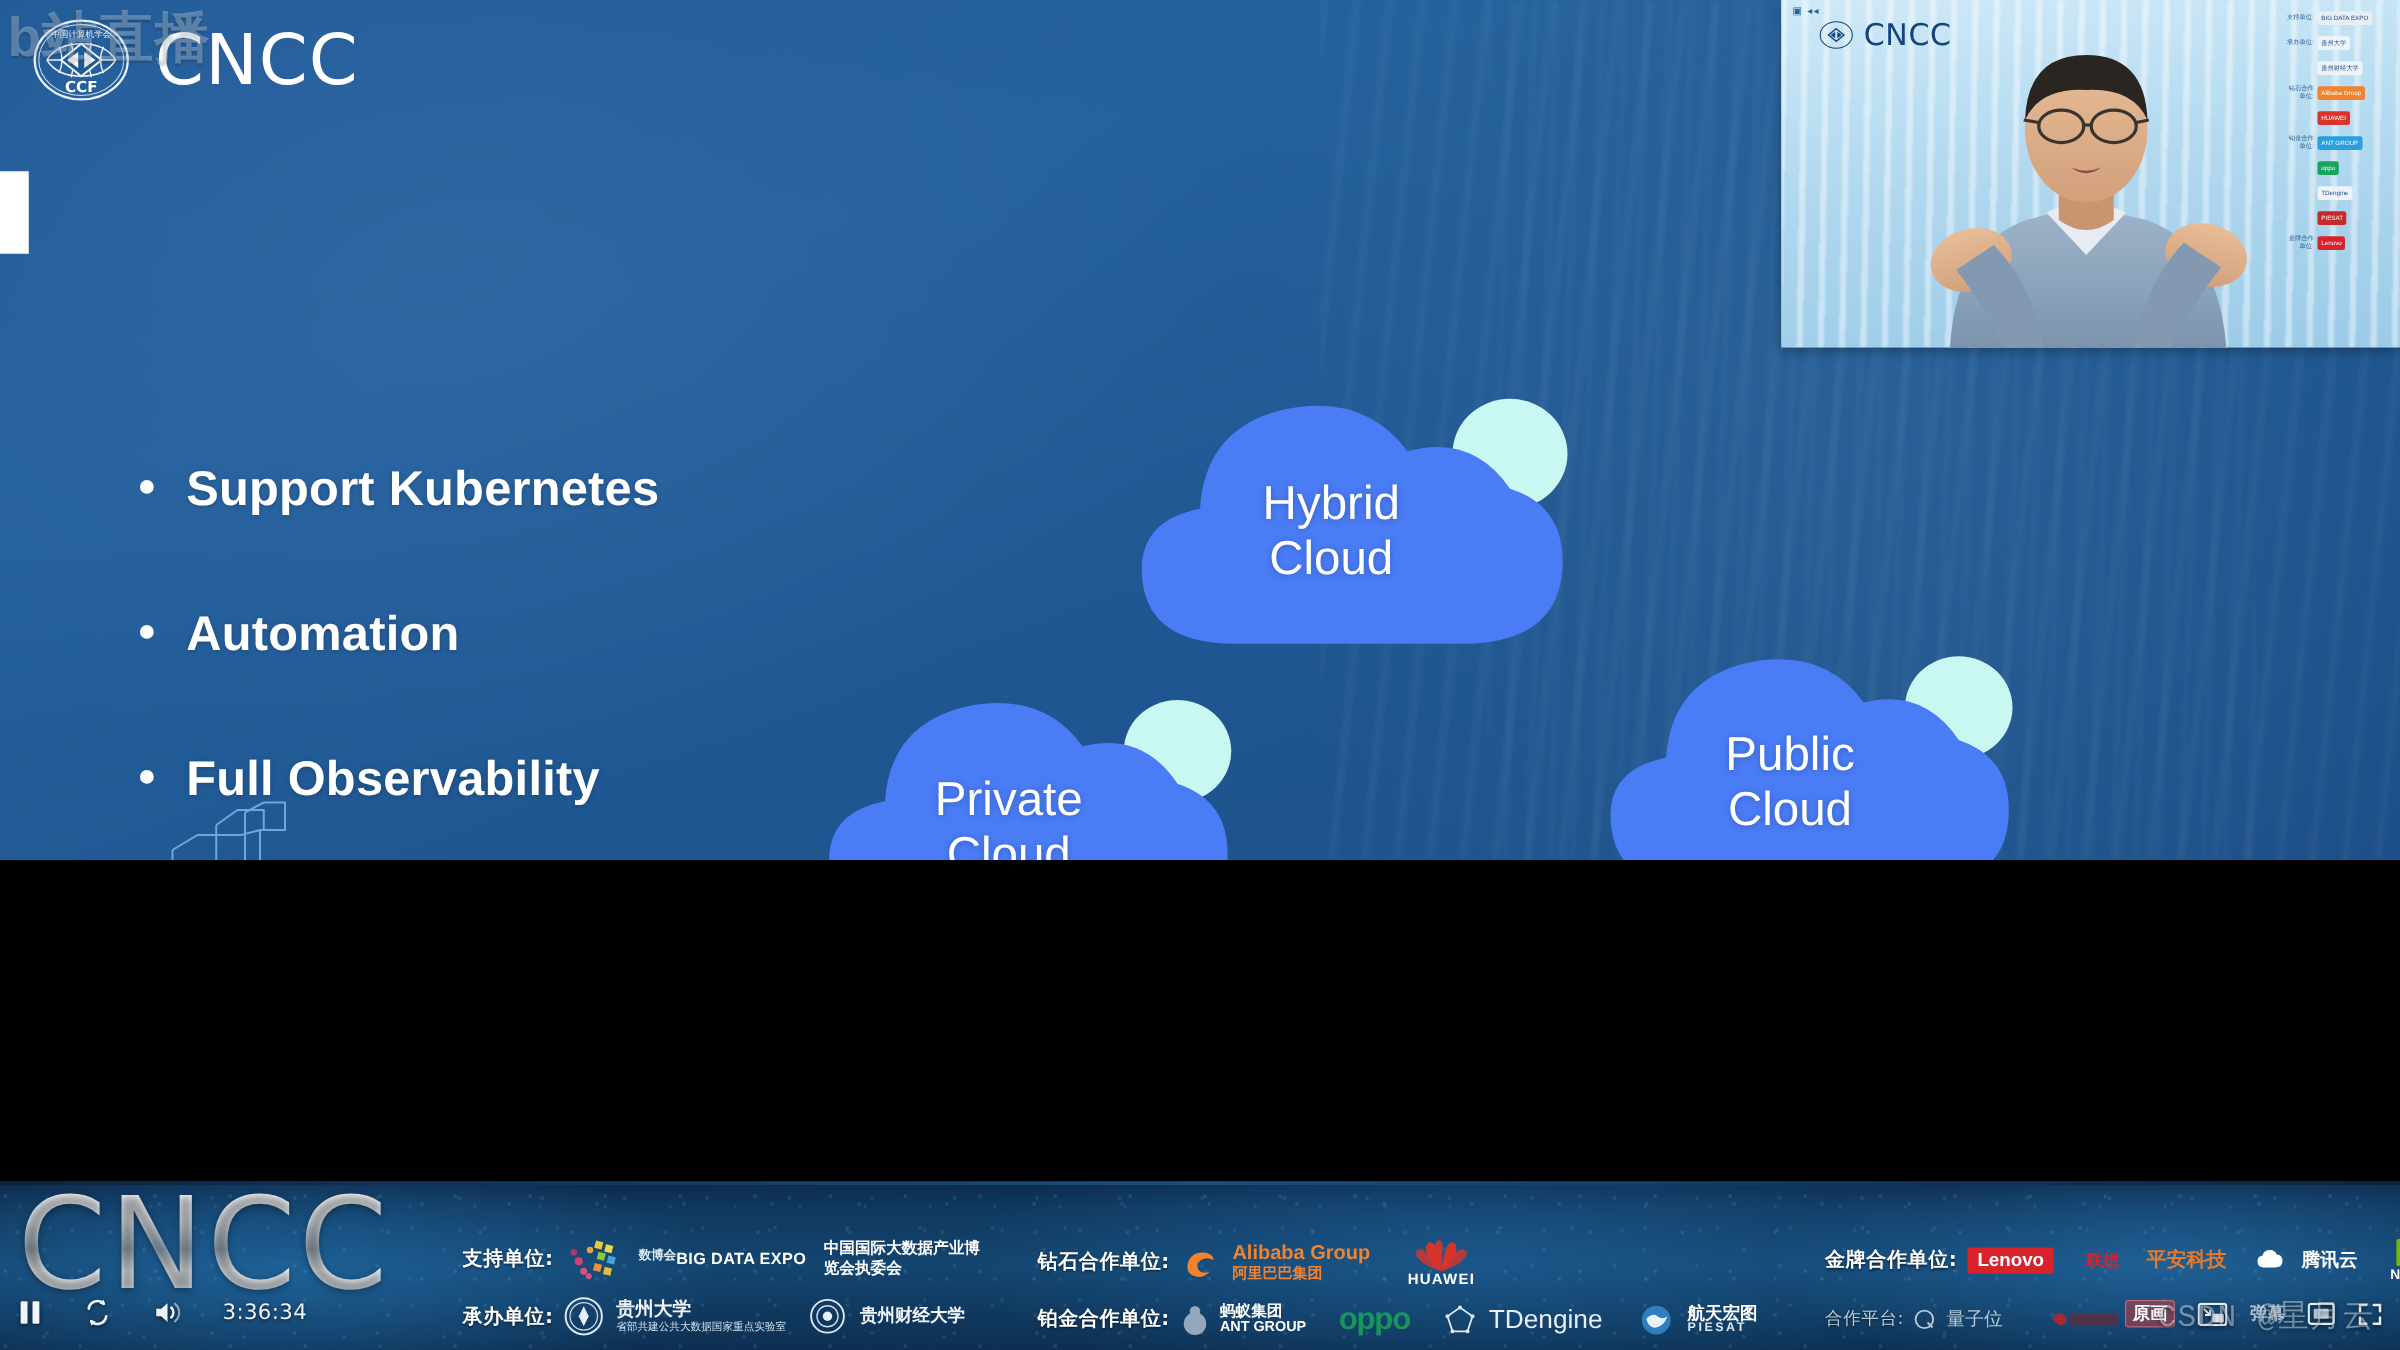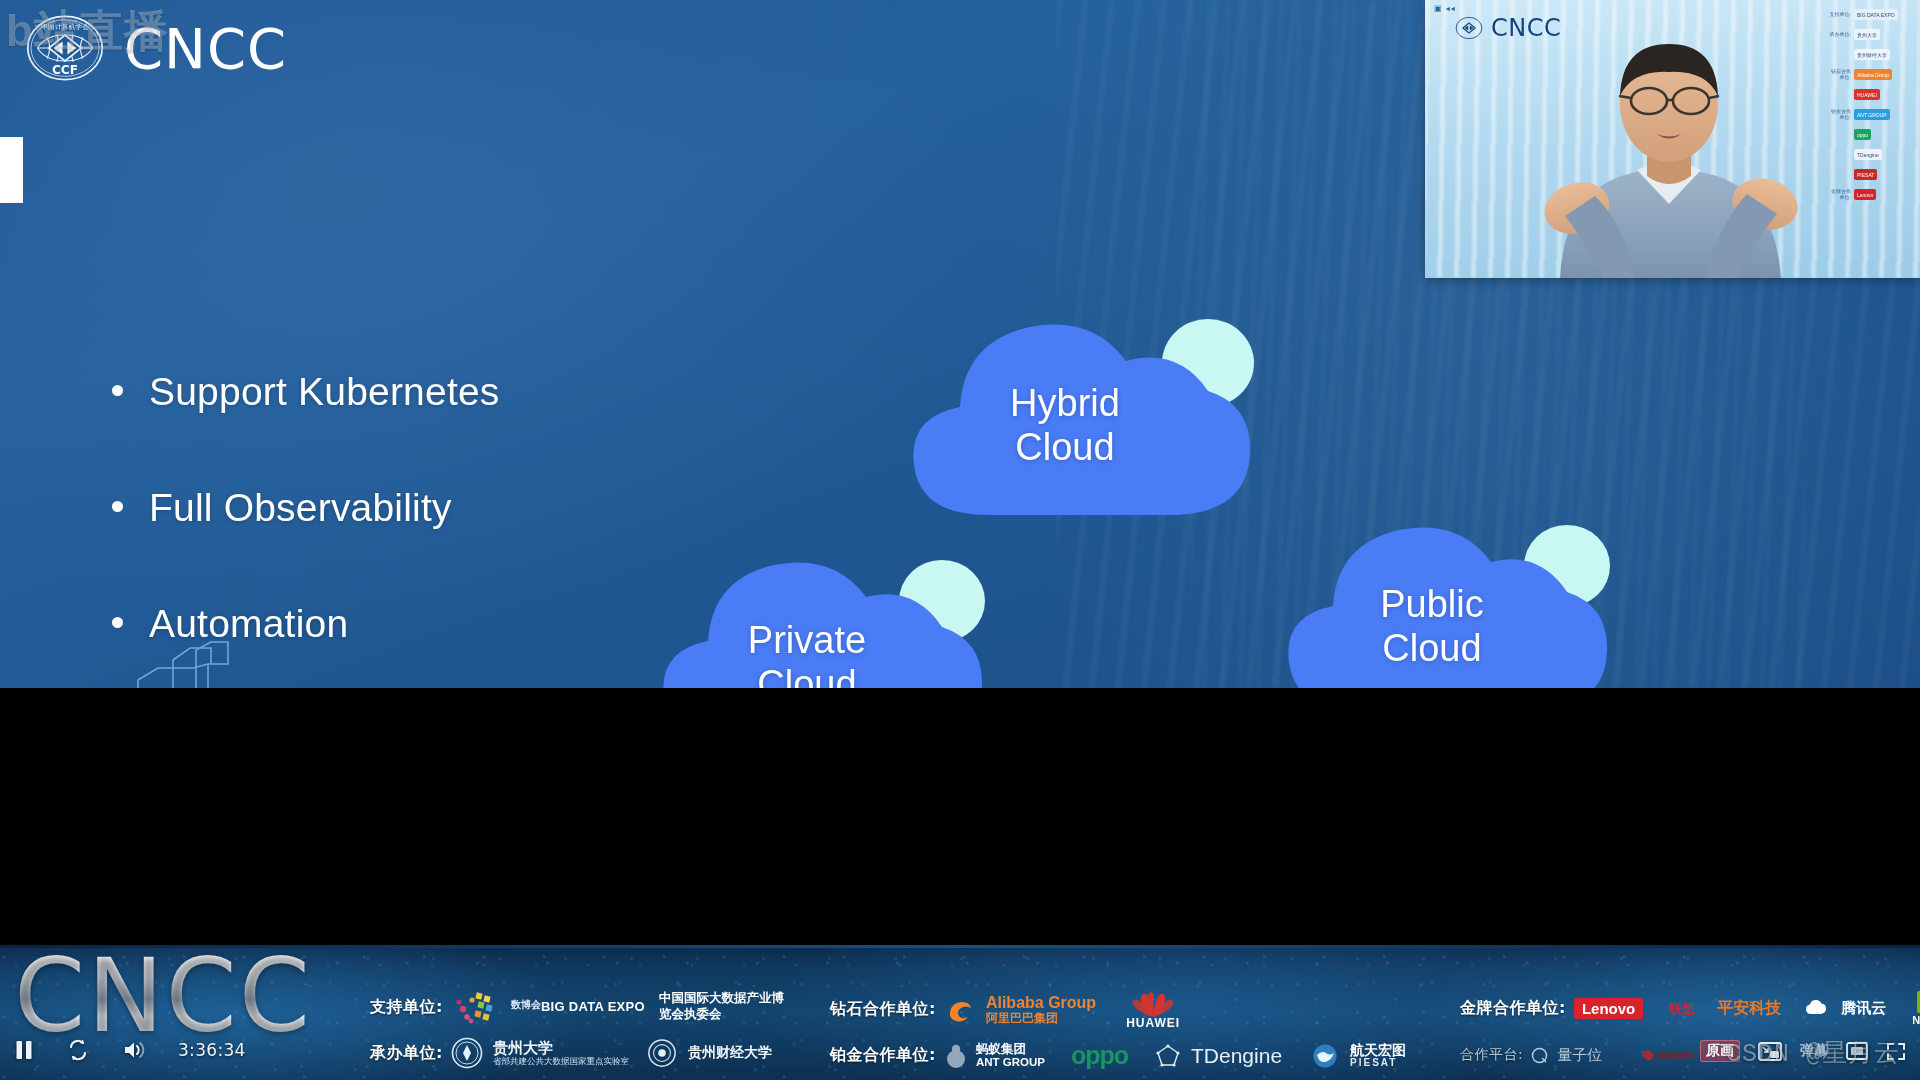--- a/index.html
+++ b/index.html
@@ -61,21 +61,21 @@
   }
 
   
   .bullets { position:absolute; left:112px; top:370px; width:620px; }
   .bullet-row { display:flex; align-items:baseline; margin-bottom:72px; }
   .bullet-dot {
     width:11px; height:11px; border-radius:50%; background:#ffffff;
     margin-right:26px; flex:none; position:relative; top:-9px;
   }
   .bullet-text {
-    font-size:39px; color:#ffffff; font-weight:400; letter-spacing:.2px;
+    font-size:39px; color:#ffffff; font-weight:700; letter-spacing:.2px;
     text-shadow:0 1px 4px rgba(0,0,0,.22);
   }
 
   
   .tower { position:absolute; left:18px; top:620px; width:430px; height:330px; opacity:.85; }
 
   
   .cloud { position:absolute; }
   .cloud .label {
     position:absolute; left:0; top:0; width:100%; height:100%;
@@ -207,25 +207,25 @@
 
     <div class="title-accent"></div>
 
     <div class="bullets">
       <div class="bullet-row">
         <span class="bullet-dot"></span>
         <span class="bullet-text">Support Kubernetes</span>
       </div>
       <div class="bullet-row">
         <span class="bullet-dot"></span>
-        <span class="bullet-text">Full Observability</span>
+        <span class="bullet-text">Automation</span>
       </div>
       <div class="bullet-row">
         <span class="bullet-dot"></span>
-        <span class="bullet-text">Automation</span>
+        <span class="bullet-text">Full Observability</span>
       </div>
     </div>
 
     <svg class="tower" viewBox="0 0 430 330">
       <g fill="none" stroke="#7fc4f5" stroke-width="1.6" opacity=".9">
         <path d="M120 60 L120 255 M155 40 L155 255 M178 30 L178 252 M190 44 L190 252"></path>
         <path d="M120 60 L140 48 L175 48 L190 44"></path>
         <path d="M155 40 L172 28 L193 28 L193 44"></path>
         <path d="M178 30 L193 22 L210 22 L210 44 L190 44"></path>
         <path d="M98 88 L120 76 L150 76 L150 110 L120 122 L98 122 Z"></path>

